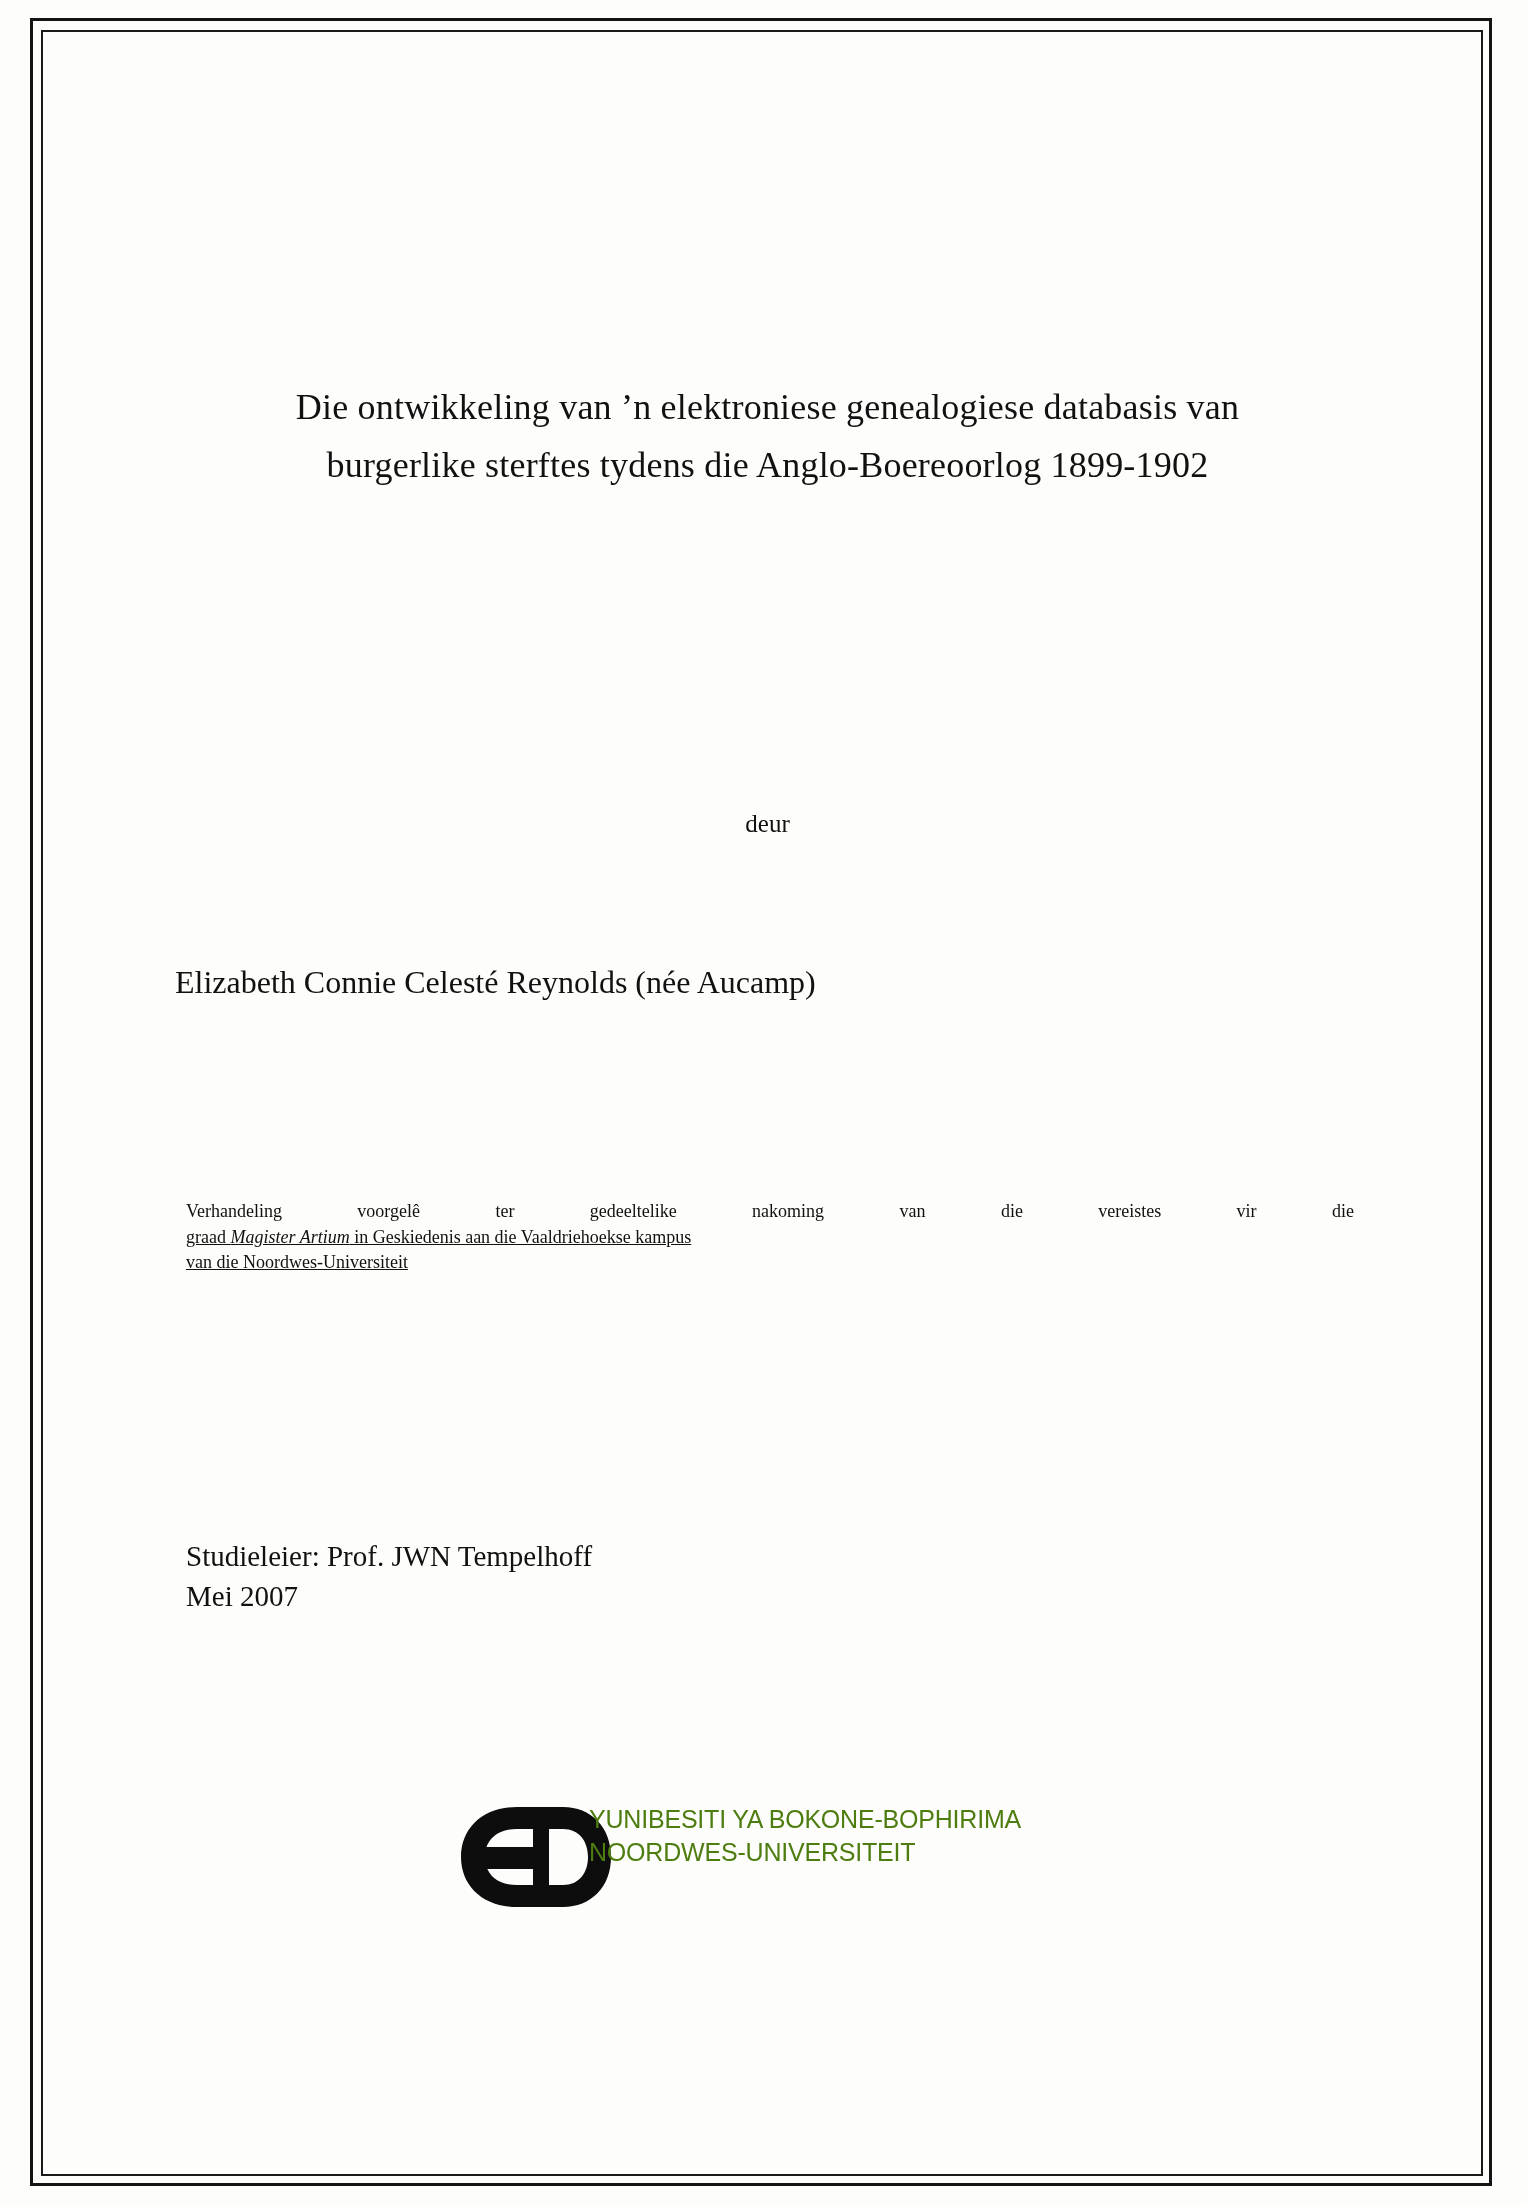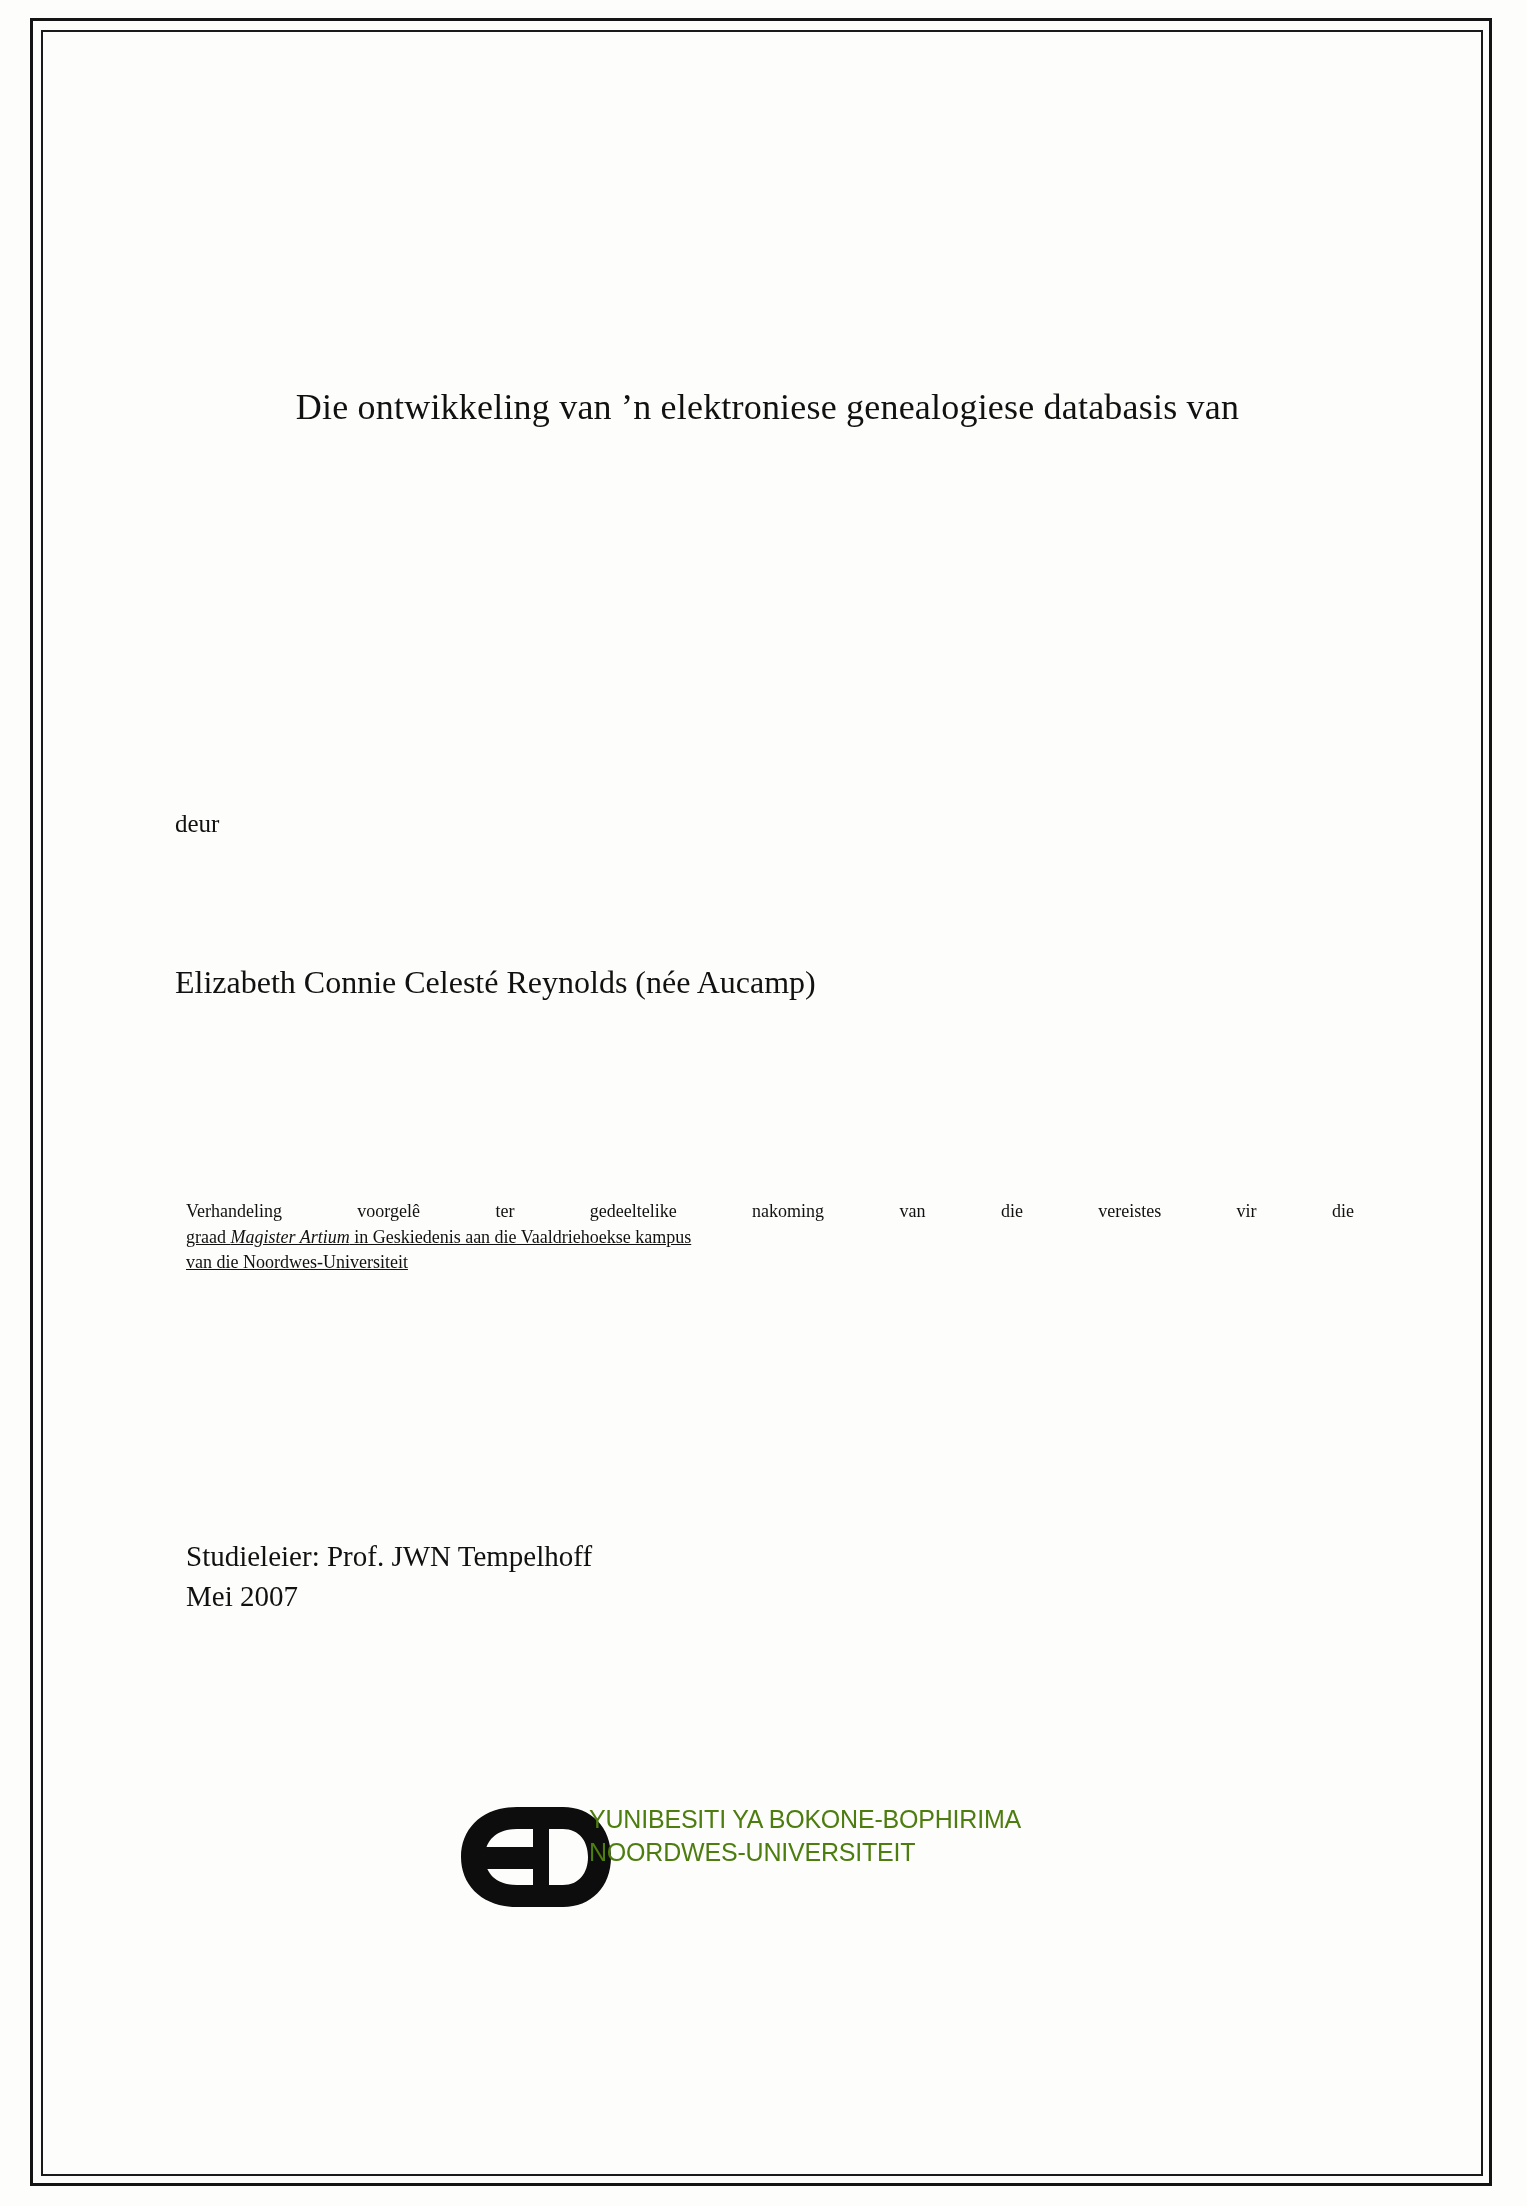--- a/index.html
+++ b/index.html
@@ -65,21 +65,21 @@
     font-size: 36px;
     line-height: 1.62;
     letter-spacing: 0.2px;
   }
 
   .by-word {
     position: absolute;
     left: 175px;
     top: 810px;
     width: 1185px;
-    text-align: left;
+    text-align: center;
     font-size: 25px;
   }
 
   .author {
     position: absolute;
     left: 175px;
     top: 964px;
     width: 1185px;
     text-align: left;
     font-size: 32px;
@@ -148,20 +148,21 @@
 <body>
 
 <div class="page-scan">
   <div class="frame-outer"></div>
   <div class="frame-inner"></div>
 
   <div class="content">
 
     <div class="title-block">
       <div class="title-line">Die ontwikkeling van ’n elektroniese genealogiese databasis van</div>
+      <div class="title-line">burgerlike sterftes tydens die Anglo-Boereoorlog 1899-1902</div>
     </div>
 
     <div class="by-word">deur</div>
 
     <div class="author">Elizabeth Connie Celesté Reynolds (née Aucamp)</div>
 
     <div class="statement">
       <div class="just">Verhandeling voorgelê ter gedeeltelike nakoming van die vereistes vir die</div>
       <div class="reg"><span>graad </span><i>Magister Artium</i><span> in Geskiedenis aan die Vaaldriehoekse kampus</span></div>
       <div class="reg">van die Noordwes-Universiteit</div>

